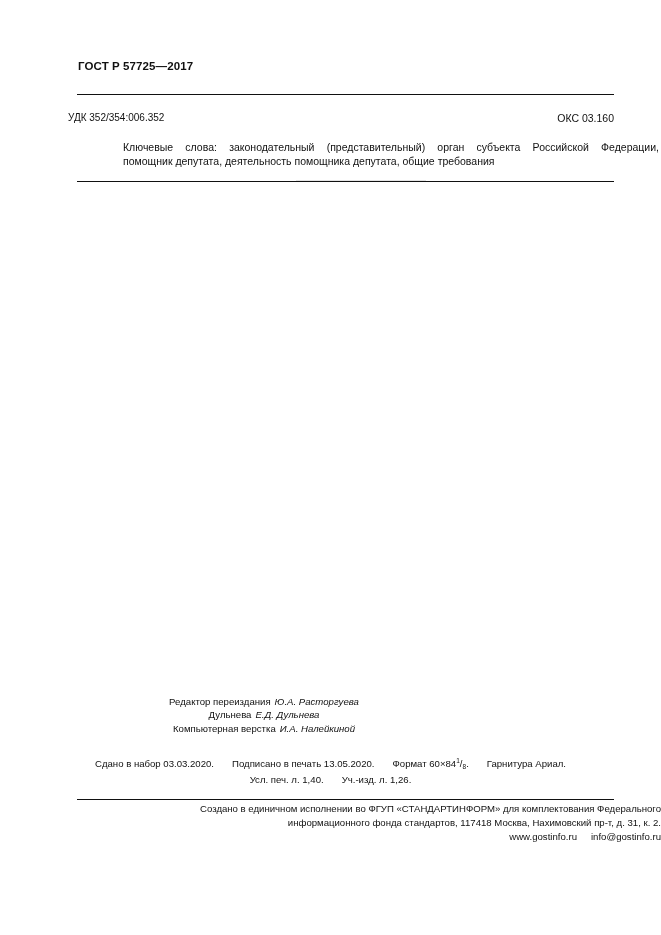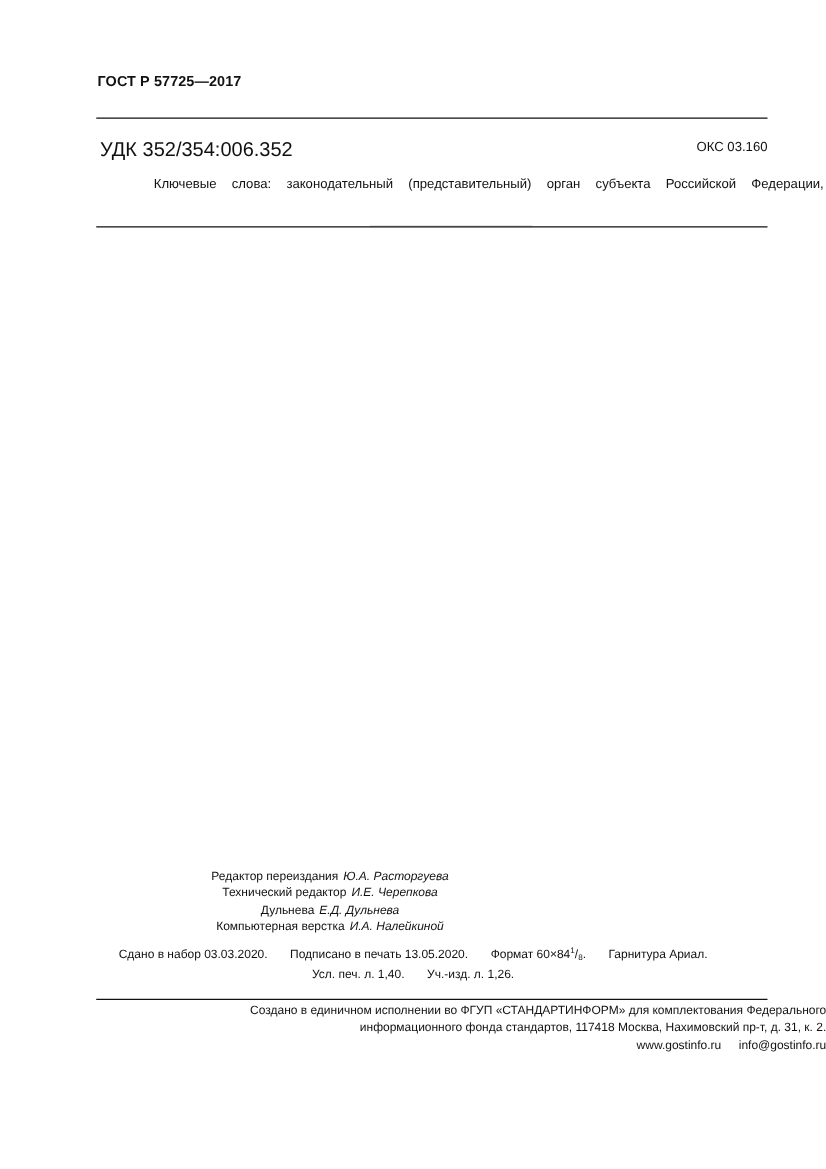--- a/index.html
+++ b/index.html
@@ -23,23 +23,23 @@
       font-weight: bold;
       letter-spacing: 0.1px;
     }
     .rule {
       left: 77px;
       width: 537px;
       height: 0;
       border-top: 1.3px solid #111111;
     }
     .udk {
-      left: 80px;
+      left: 68px;
       top: 112px;
-      font-size: 16px;
+      font-size: 10px;
     }
     .oks {
       right: 47px;
       top: 112px;
       font-size: 10.5px;
     }
     .keywords {
       left: 78px;
       top: 140px;
       width: 536px;
@@ -99,31 +99,29 @@
 
 <div class="abs doc-title">ГОСТ Р 57725—2017</div>
 
 <div class="abs rule" style="top:94px;"></div>
 
 <div class="abs udk">УДК  352/354:006.352</div>
 <div class="abs oks">ОКС  03.160</div>
 
 <div class="abs keywords">
   <span class="kw-line1">Ключевые слова: законодательный (представительный) орган субъекта Российской Федерации,</span>
+  <span class="kw-line2">помощник депутата, деятельность помощника депутата, общие требования</span>
 </div>
 
 <div class="abs artifact" style="left:296px; top:180px; width:130px;"></div>
 <div class="abs rule" style="top:181px;"></div>
 
 <div class="abs credits">
   <div>
     <span>Редактор переиздания</span><span class="name">Ю.А. Расторгуева</span>
-  </div>
-  <div>
-    <span>Технический редактор</span><span class="name">И.Е. Черепкова</span>
   </div>
   <div>
     <span>Дульнева</span><span class="name">Е.Д. Дульнева</span>
   </div>
   <div>
     <span>Компьютерная верстка</span><span class="name">И.А. Налейкиной</span>
   </div>
 </div>
 
 <div class="abs print-info">

